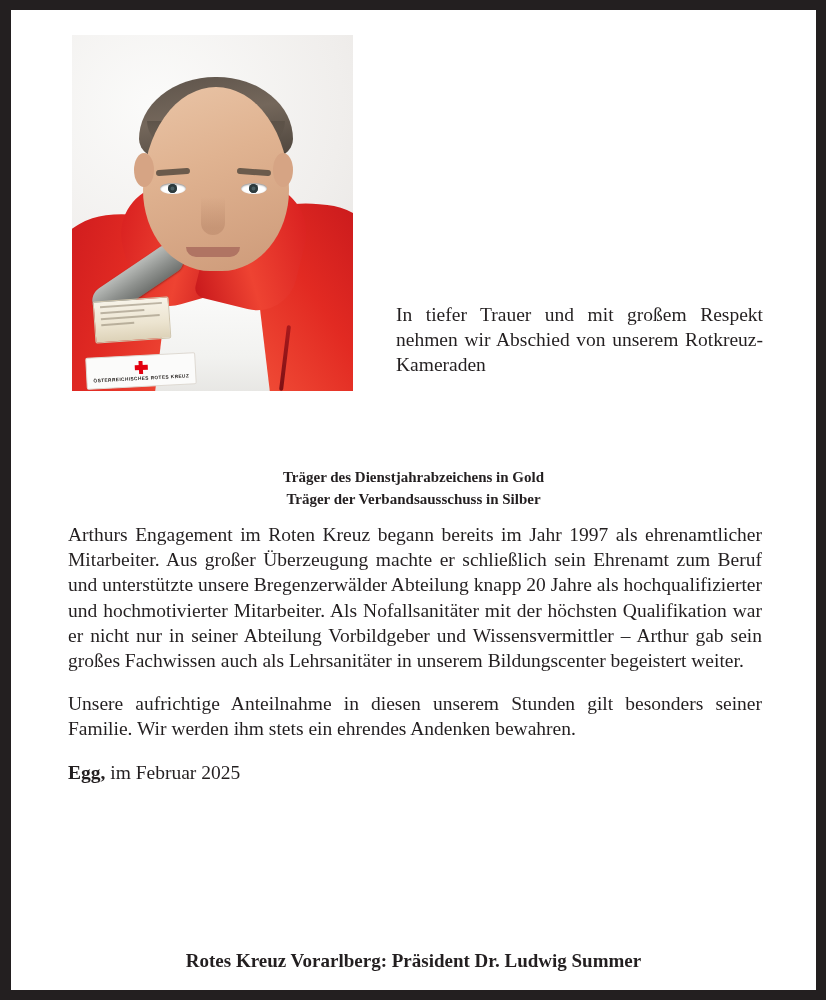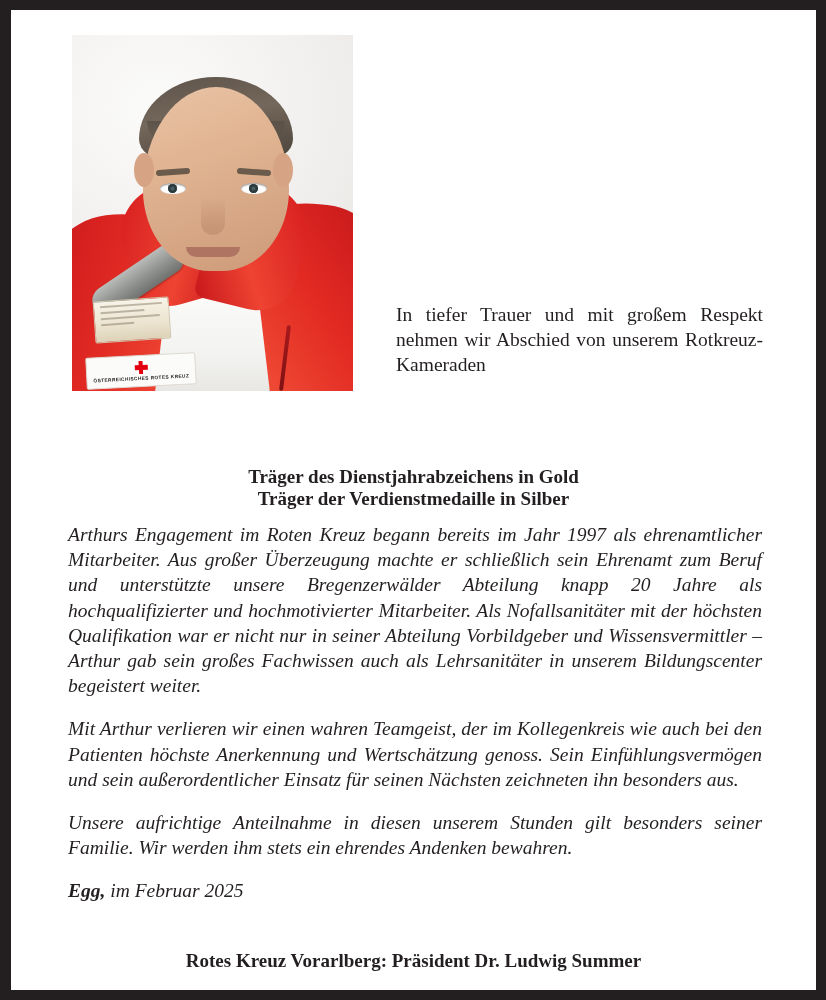--- a/index.html
+++ b/index.html
@@ -315,39 +315,38 @@
   }
 
   
   .honors {
     position: absolute;
     left: 0;
     right: 0;
     top: 456px;
     text-align: center;
     font-weight: 700;
-    font-size: 19px;
+    font-size: 15px;
     line-height: 22px;
   }
 
   
   .body-copy {
     position: absolute;
     left: 57px;
     top: 512px;
     width: 694px;
   }
   .body-copy p {
     margin: 0 0 18px 0;
     font-size: 19.5px;
     line-height: 25.2px;
     text-align: justify;
     text-align-last: left;
     hyphens: manual;
-    font-style: italic;
   }
   .body-copy p.place {
     margin-top: 4px;
     margin-bottom: 0;
     text-align: right;
   }
   .body-copy p.place b { font-weight: 700; }
 
   
   .footer {
@@ -399,26 +398,25 @@
           <span class="patch-text">ÖSTERREICHISCHES ROTES KREUZ</span>
         </div>
       </div>
     </div>
 
     <div class="intro">In tiefer Trauer und mit großem Respekt nehmen wir Abschied von unserem Rotkreuz-Kameraden</div>
 
 
     <div class="honors">
       <div>Träger des Dienstjahrabzeichens in Gold</div>
-      <div>Träger der Verdienstmedaille in Silber</div>
+      <div>Träger der Verbandsausschuss in Silber</div>
     </div>
 
     <div class="body-copy">
       <p>Arthurs Engagement im Roten Kreuz begann bereits im Jahr 1997 als ehrenamtlicher Mitarbeiter. Aus großer Überzeugung machte er schließlich sein Ehrenamt zum Beruf und unterstützte unsere Bregenzerwälder Abteilung knapp 20 Jahre als hochqualifizierter und hochmotivierter Mitarbeiter. Als Nofallsanitäter mit der höchsten Qualifikation war er nicht nur in seiner Abteilung Vorbildgeber und Wissensvermittler – Arthur gab sein großes Fachwissen auch als Lehrsanitäter in unserem Bildungscenter begeistert weiter.</p>
-      <p>Mit Arthur verlieren wir einen wahren Teamgeist, der im Kollegenkreis wie auch bei den Patienten höchste Anerkennung und Wertschätzung genoss. Sein Einfühlungsvermögen und sein außerordentlicher Einsatz für seinen Nächsten zeichneten ihn besonders aus.</p>
       <p>Unsere aufrichtige Anteilnahme in diesen unserem Stunden gilt besonders seiner Familie. Wir werden ihm stets ein ehrendes Andenken bewahren.</p>
       <p class="place"><b>Egg,</b><span> im Februar 2025</span></p>
     </div>
 
     <div class="footer">
       <div>Rotes Kreuz Vorarlberg: Präsident Dr. Ludwig Summer</div>
     </div>
 
   </div>
 </div>

